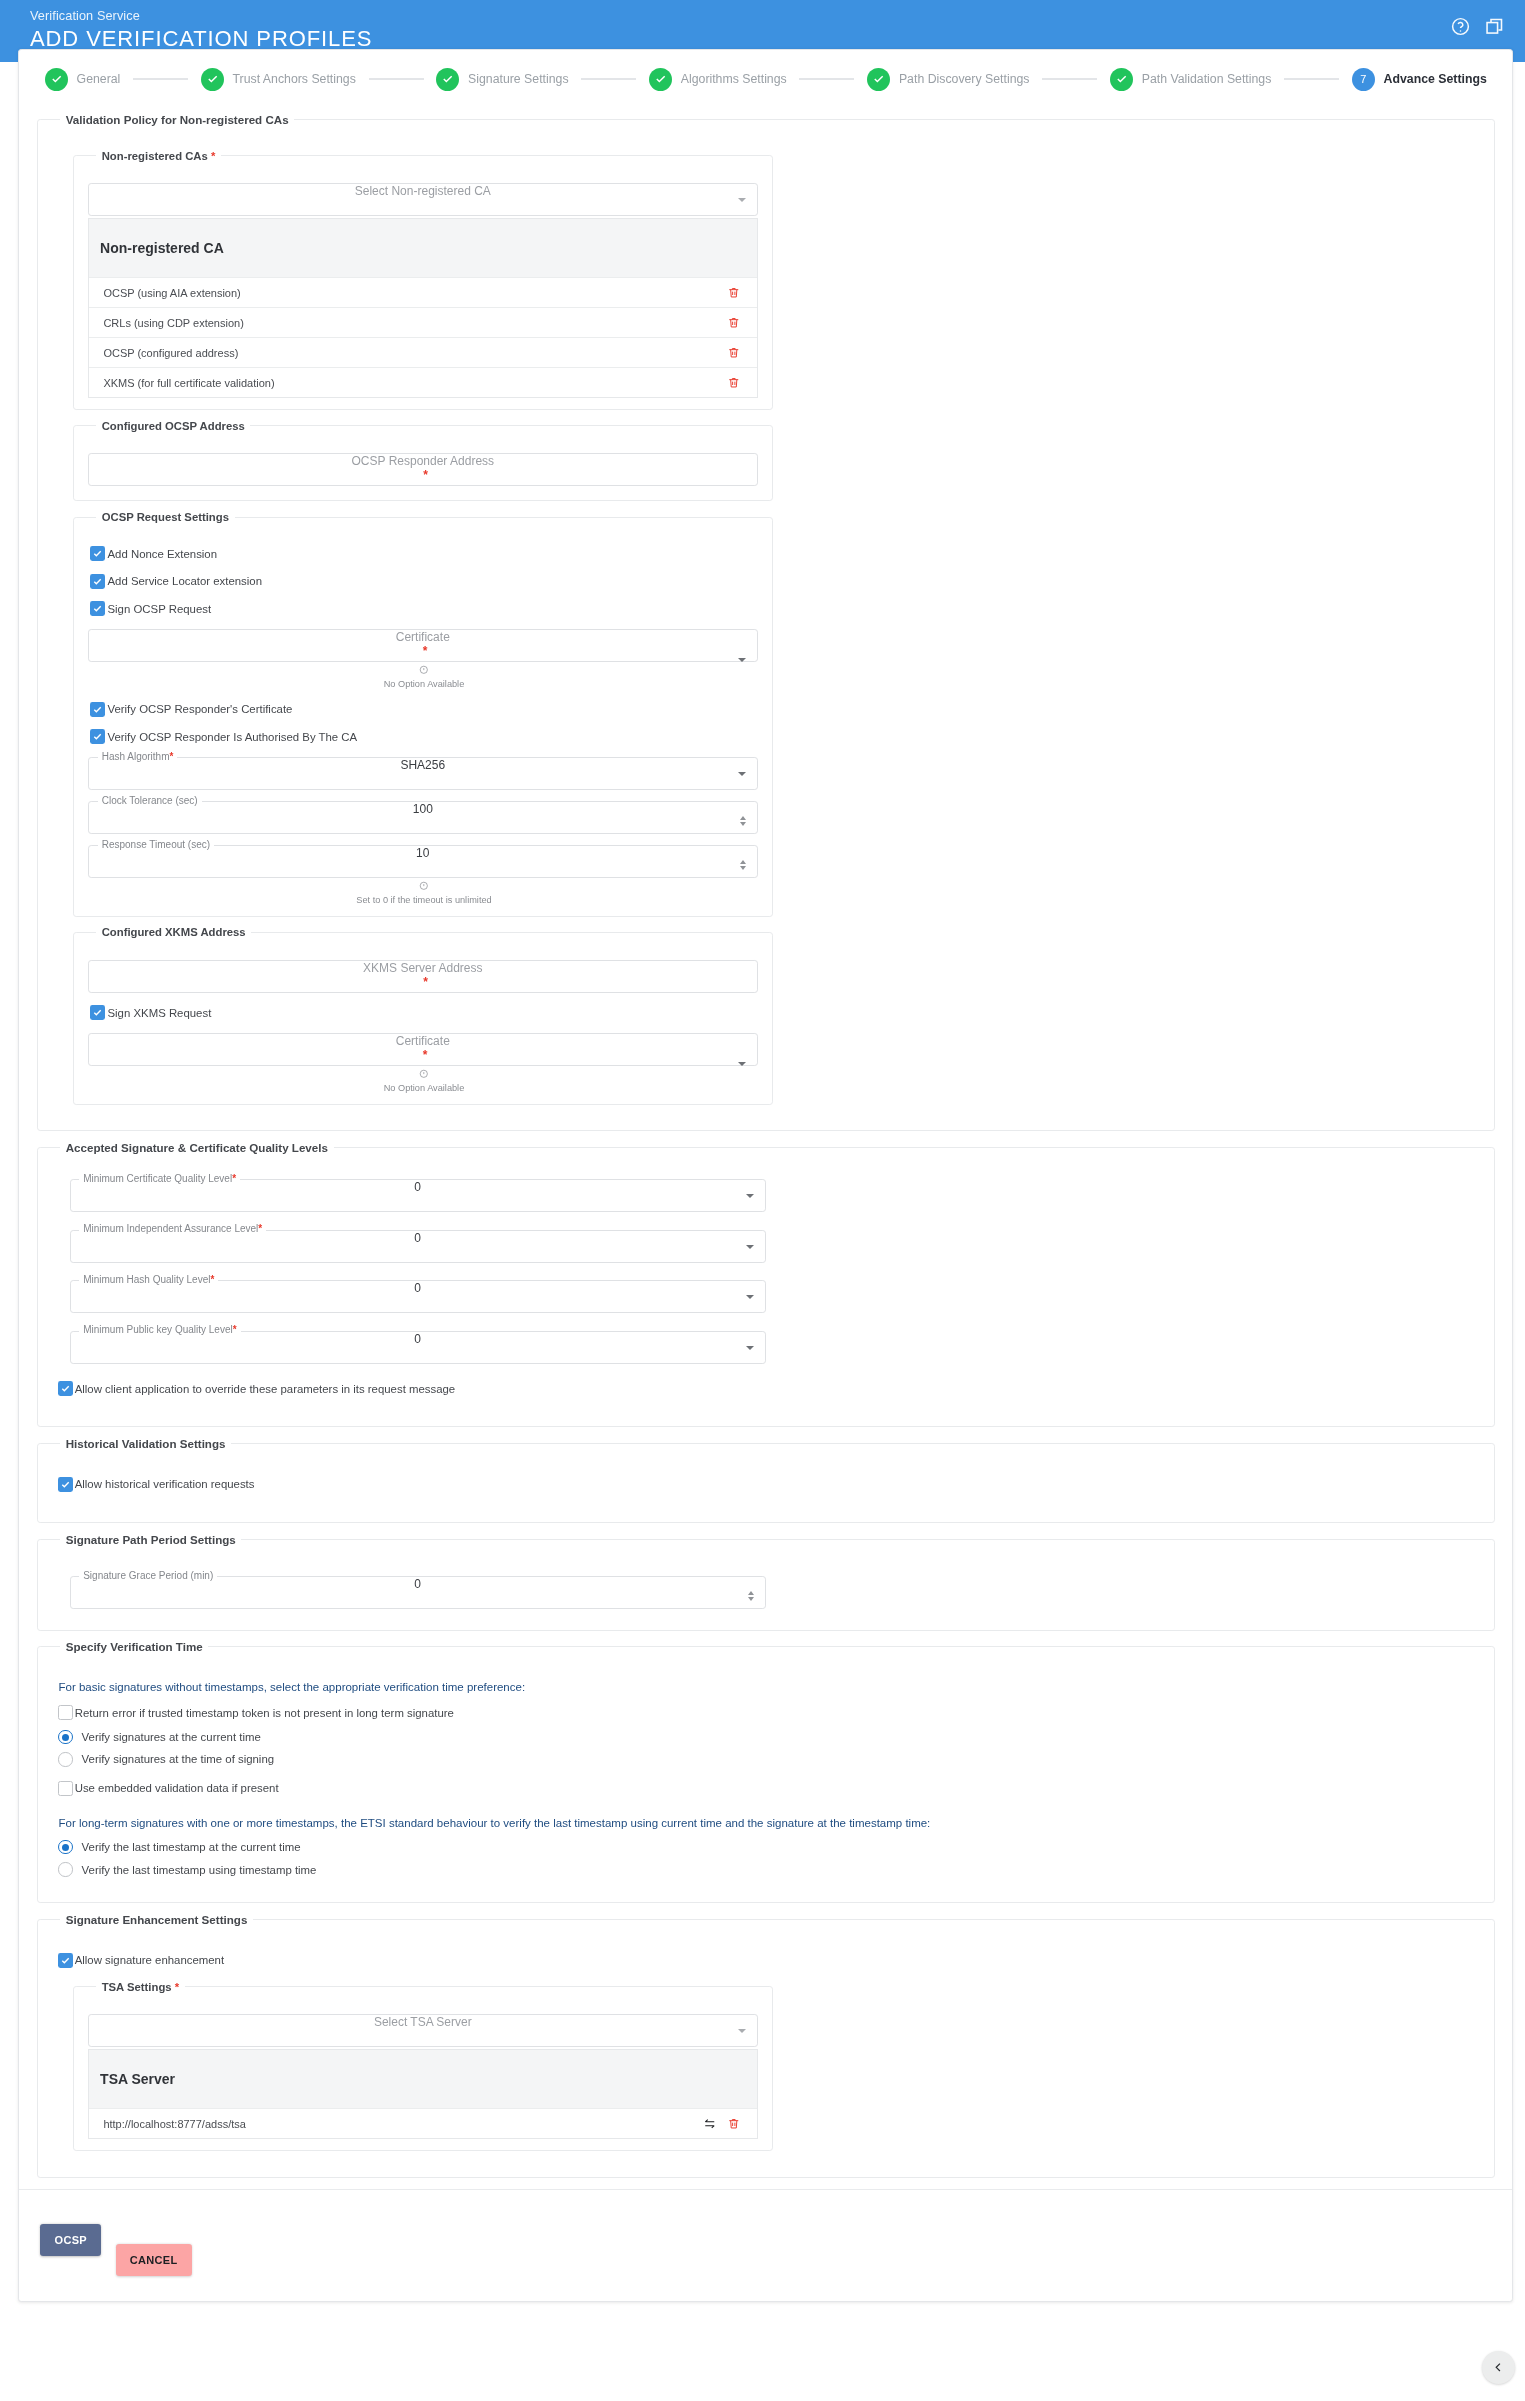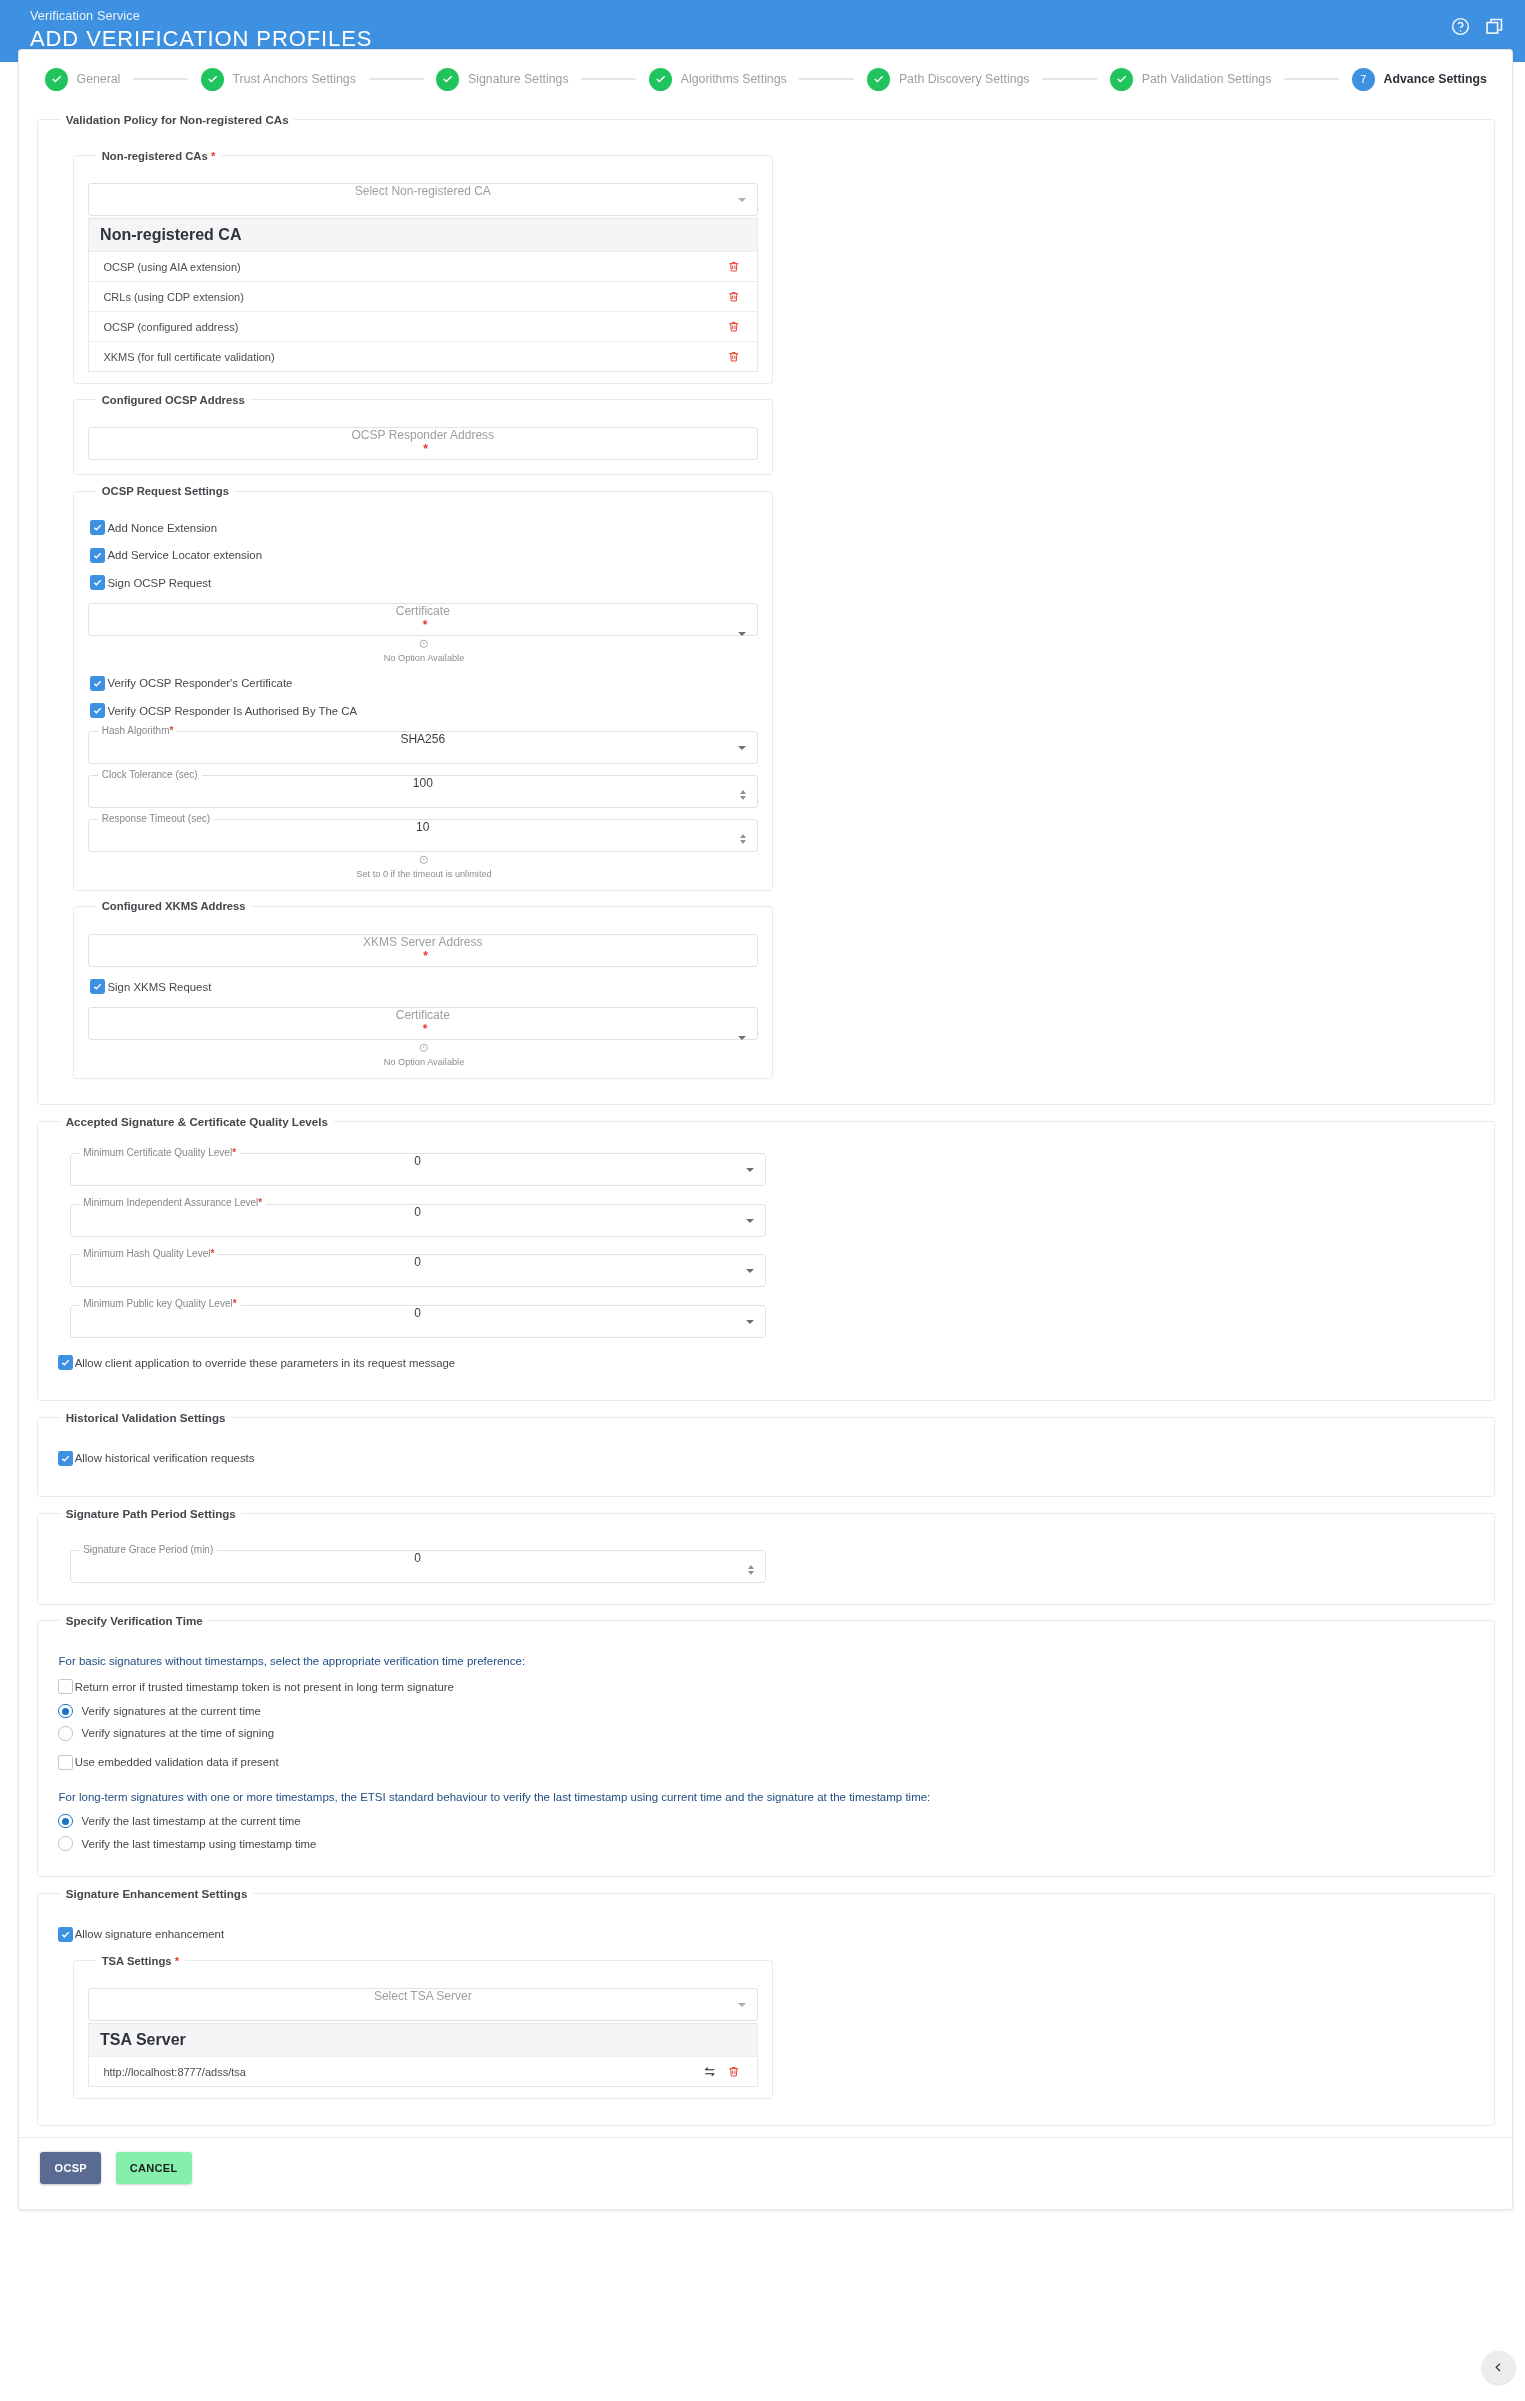--- a/index.html
+++ b/index.html
@@ -189,24 +189,24 @@
   
   .mini-table {
     border: 0.8px solid #e6e8ea;
     border-top: none;
     max-width: 696px;
     margin-top: -0.8px;
   }
   .mt-head {
     background: #f4f5f6;
     border-top: 0.8px solid #e6e8ea;
-    font-size: 16px;
+    font-size: 14px;
     font-weight: 700;
     color: #303338;
-    padding: 7px 11px;
+    padding: 21px 11px;
   }
   .mt-row {
     display: flex;
     align-items: center;
     border-top: 0.8px solid #ebedee;
     padding: 7.2px 9.6px 7.2px 14.3px;
     min-height: 30px;
     font-size: 11px;
     color: #4a4d52;
   }
@@ -288,21 +288,21 @@
     border-radius: 3.2px;
     display: flex; align-items: center; justify-content: center;
     font-size: 11px;
     letter-spacing: 0.3px;
     font-weight: 700;
     cursor: pointer;
     border: none;
     padding: 0 14.3px;
   }
   .btn-save { background: #5a6b91; color: #fff; box-shadow: 0 0.8px 2.4px rgba(0,0,0,.25); }
-  .btn-cancel { background: #86efac; color: #1c1f23; box-shadow: 0 0.8px 2.4px rgba(0,0,0,.18); }
+  .btn-cancel { background: #fca5a5; color: #1c1f23; box-shadow: 0 0.8px 2.4px rgba(0,0,0,.18); margin-top: 40px; }
 
   .fab {
     position: absolute;
     right: 11px;
     bottom: 17.5px;
     width: 33px; height: 33px;
     border-radius: 50%;
     background: #eceded;
     display: flex; align-items: center; justify-content: center;
     box-shadow: 0 0.8px 2.4px rgba(0,0,0,.18);

